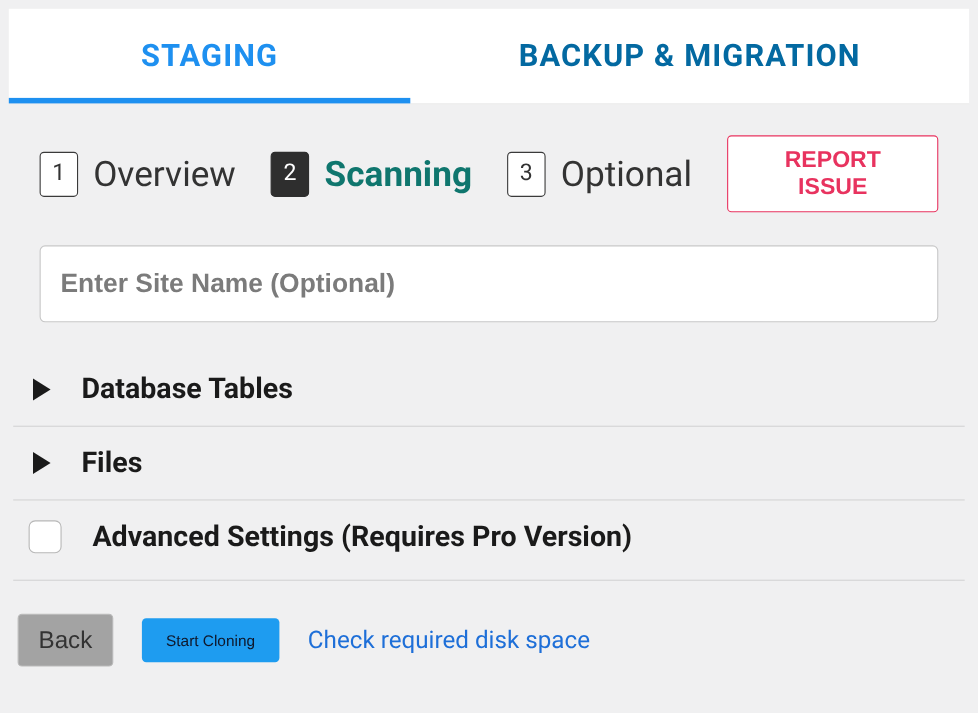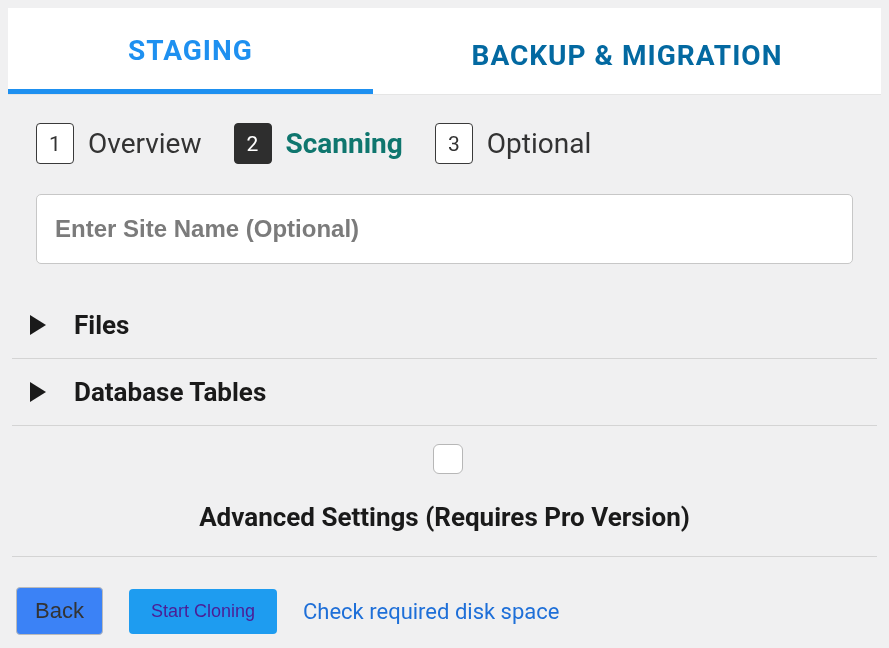--- a/index.html
+++ b/index.html
@@ -1,15 +1,15 @@
 <!DOCTYPE html>
 <html><head>
   <meta charset="utf-8">
   <style>
-    * { box-sizing: border-box; margin: 0; padding: 0; align-items: flex-end; }
+    * { box-sizing: border-box; margin: 0; padding: 0; }
     body {
       font-family: -apple-system, BlinkMacSystemFont, "Segoe UI", Roboto, Arial, sans-serif;
       background: #f0f0f1;
       width: 889px;
       height: 648px;
       overflow: hidden;
     }
     .tabs {
       display: flex;
       background: #fff;
@@ -54,21 +54,21 @@
       font-size: 21px;
       color: #333;
       background: #fff;
     }
     .step-num.active {
       background: #2e2e2e;
       color: #fff;
       border-color: #2e2e2e;
     }
     .step-label {
-      font-size: 28px;
+      font-size: 32px;
       color: #333;
       margin-right: 18px;
     }
     .step-label.active {
       font-weight: 700;
       color: #0f766e;
     }
     .report-btn {
       margin-left: auto;
       border: 1px solid #e8335f;
@@ -103,21 +103,20 @@
       display: flex;
       align-items: center;
       gap: 28px;
       padding: 18px 8px 18px 8px;
       border-bottom: 1px solid #d4d4d4;
       cursor: pointer;
     }
     .section-row.last {
       border-bottom: 1px solid #d4d4d4;
       padding-bottom: 24px;
-      flex-direction: column;
     }
     .triangle-icon {
       width: 0;
       height: 0;
       border-top: 10px solid transparent;
       border-bottom: 10px solid transparent;
       border-left: 16px solid #1a1a1a;
       margin-left: 10px;
     }
     .section-title {
@@ -134,34 +133,34 @@
       margin-left: 6px;
       cursor: pointer;
     }
     .footer-row {
       display: flex;
       align-items: center;
       gap: 26px;
       padding: 30px 4px 0 4px;
     }
     .back-btn {
-      background: #3b82f6;
+      background: #a3a3a3;
       border: 1px solid #bababa;
       border-radius: 4px;
       font-size: 22px;
       color: #333;
       padding: 10px 18px;
       cursor: pointer;
     }
     .start-btn {
       background: #1e9cf0;
       border: none;
       border-radius: 4px;
-      font-size: 18px;
-      color: #4c1d95;
+      font-size: 14px;
+      color: #0f172a;
       padding: 12px 22px;
       cursor: pointer;
     }
     .disk-link {
       font-size: 22px;
       color: #1e6fd8;
       cursor: pointer;
     }
   </style>
 </head>
@@ -177,34 +176,35 @@
   <div class="step-row">
     <div class="step-num">1</div>
     <div class="step-label">Overview</div>
 
     <div class="step-num active">2</div>
     <div class="step-label active">Scanning</div>
 
     <div class="step-num">3</div>
     <div class="step-label">Optional</div>
 
+    <button class="report-btn">REPORT ISSUE</button>
   </div>
 
   <input type="text" class="site-name-input" placeholder="Enter Site Name (Optional)" style="">
 
   <div class="section-list">
+
+    <div class="section-row">
+      <div class="triangle-icon"></div>
+      <div class="section-title">Database Tables</div>
+    </div>
 
     <div class="section-row">
       <div class="triangle-icon"></div>
       <div class="section-title">Files</div>
-    </div>
-
-    <div class="section-row">
-      <div class="triangle-icon"></div>
-      <div class="section-title">Database Tables</div>
     </div>
 
     <div class="section-row last">
       <div class="checkbox"></div>
       <div class="section-title">Advanced Settings (Requires Pro Version)</div>
     </div>
 
   </div>
 
   <div class="footer-row">

